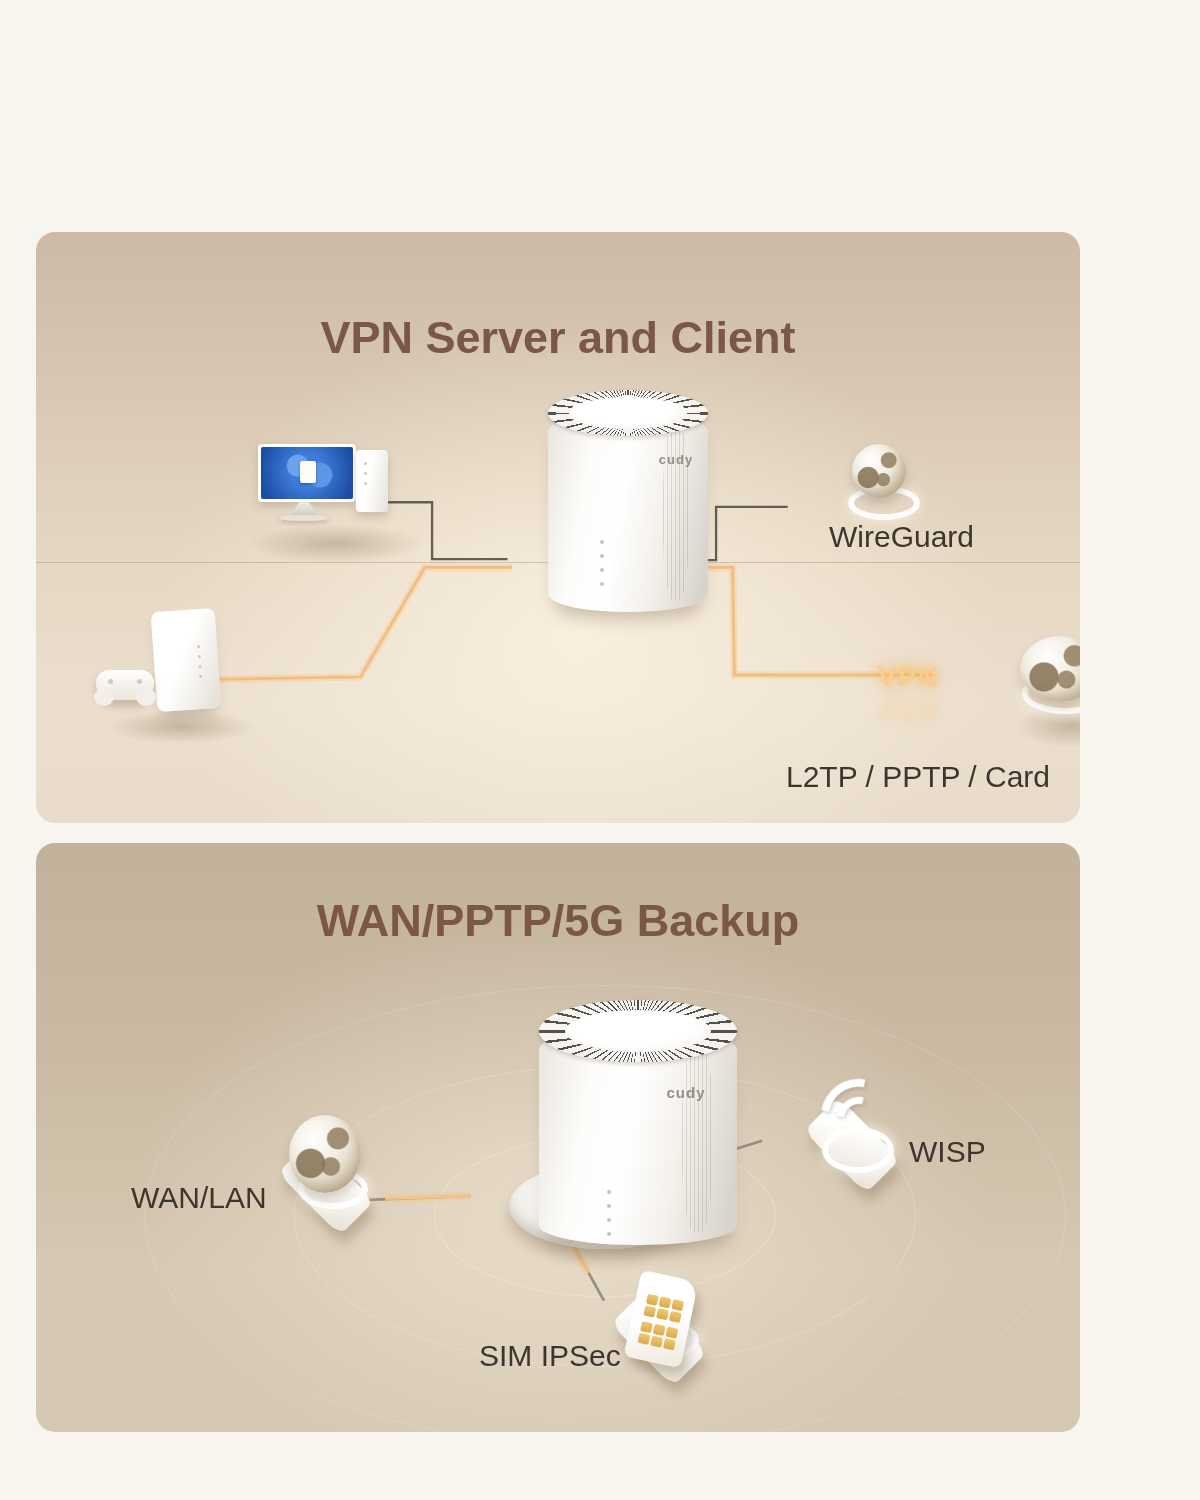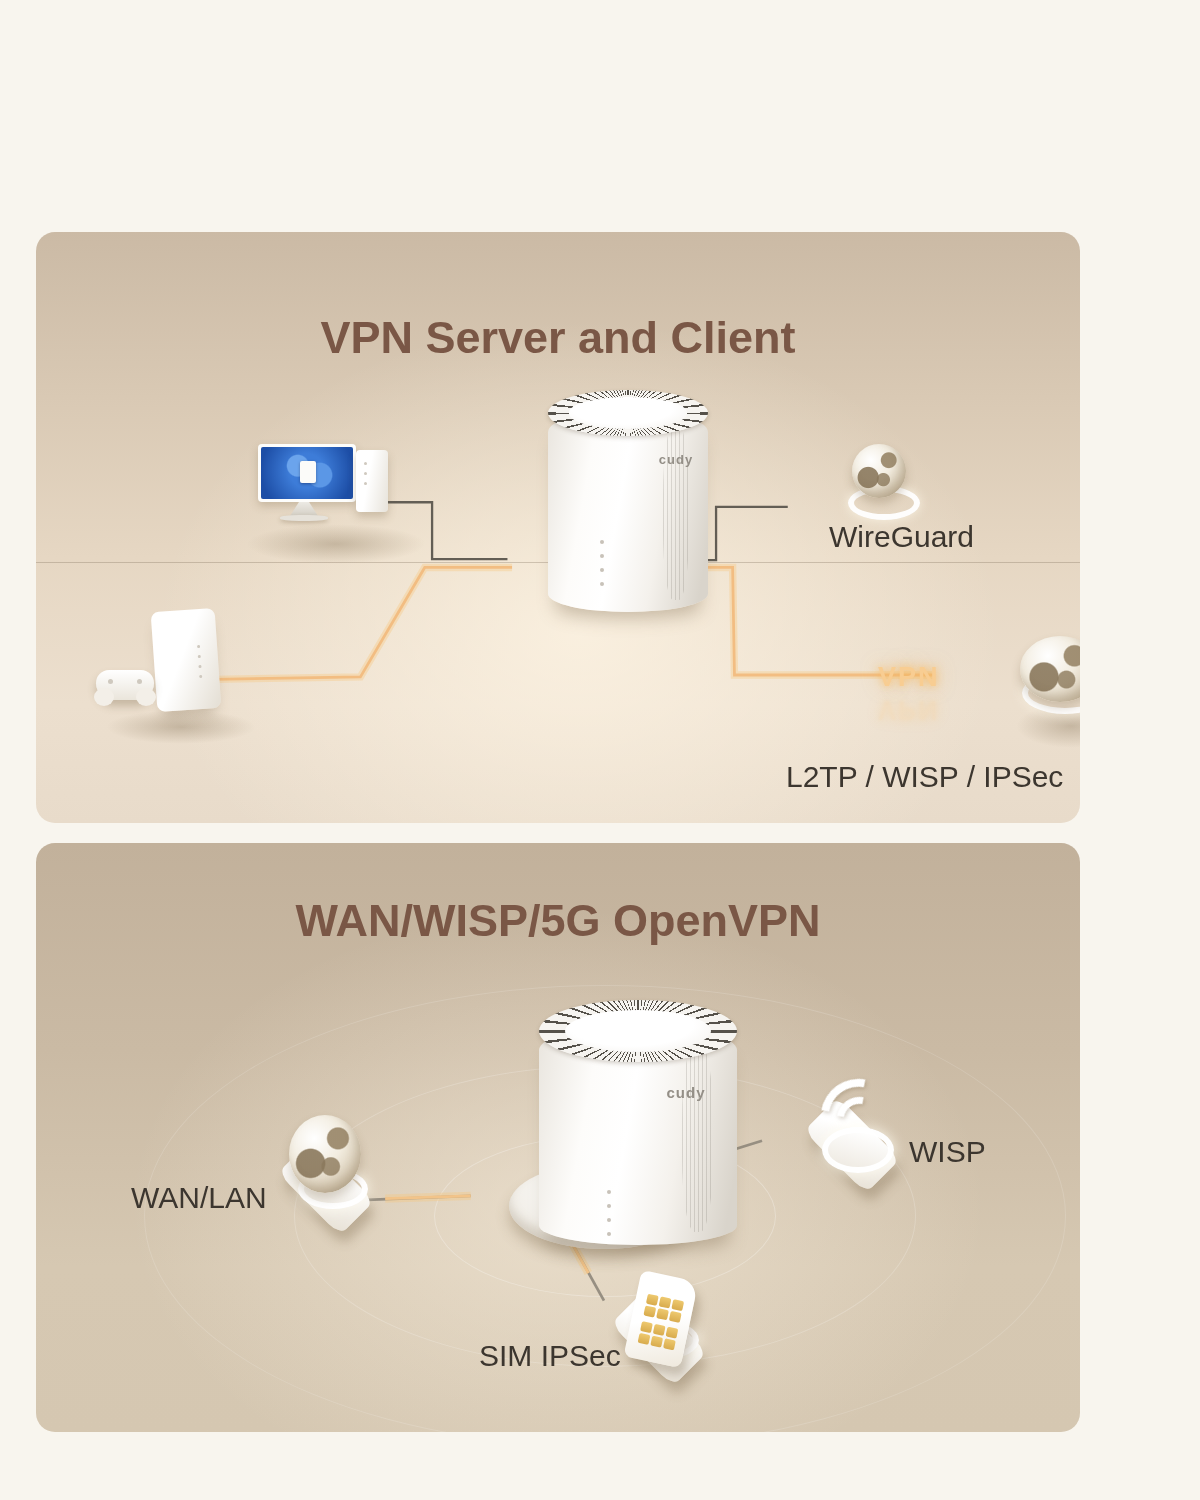--- a/index.html
+++ b/index.html
@@ -264,27 +264,27 @@
     <div class="globe" style="left:816px; top:212px; width:54px; height:54px;"></div>
     <div class="label" style="left:793px; top:288px;">WireGuard</div>
 
     <div class="vpn-word" style="left:842px; top:430px;">VPN</div>
     <div class="vpn-word reflection" style="left:842px; top:462px;">VPN</div>
 
     <div class="soft-shadow" style="left:980px; top:472px; width:110px; height:44px;"></div>
     <div class="halo-ring" style="left:986px; top:440px; width:74px; height:30px;"></div>
     <div class="globe" style="left:984px; top:404px; width:80px; height:66px;"></div>
 
-    <div class="label" style="left:750px; top:528px;">L2TP / WISP / IPSec</div>
+    <div class="label" style="left:750px; top:528px;">L2TP / PPTP / Card</div>
   </section>
 
   <section class="panel panel-backup">
     <div class="glowpatch"></div>
 
-    <h2 class="panel-title">WAN/WISP/5G OpenVPN</h2>
+    <h2 class="panel-title">WAN/PPTP/5G Backup</h2>
 
     <div class="ripple" style="left:398px; top:292px; width:340px; height:160px; opacity:.55;"></div>
     <div class="ripple" style="left:258px; top:222px; width:620px; height:300px; opacity:.4;"></div>
     <div class="ripple" style="left:108px; top:142px; width:920px; height:460px; opacity:.3;"></div>
 
     <svg class="lines-svg" viewBox="0 0 1136 589">
       <line x1="473" y1="358" x2="318" y2="364" stroke="#978f82" stroke-width="3"></line>
       <line x1="473" y1="358" x2="380" y2="361" stroke="rgba(246,200,130,0.4)" stroke-width="9"></line>
       <line x1="473" y1="358" x2="380" y2="361" stroke="#f2c48a" stroke-width="3"></line>
       <line x1="655" y1="340" x2="790" y2="298" stroke="#978f82" stroke-width="3"></line>

